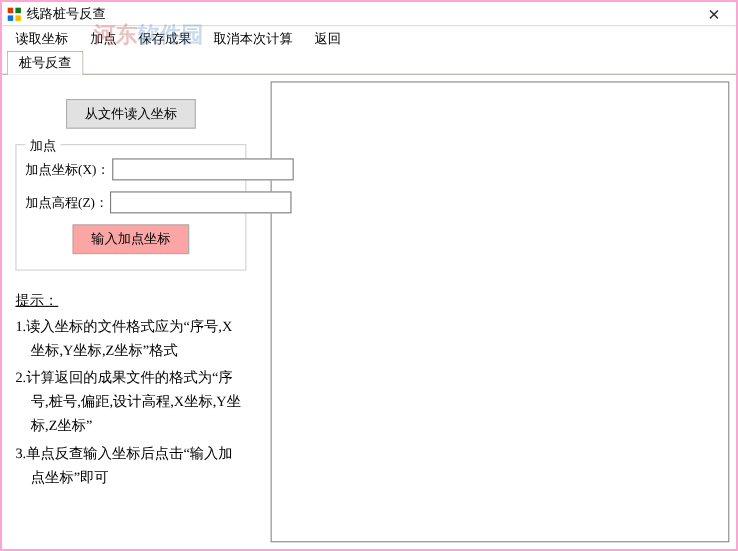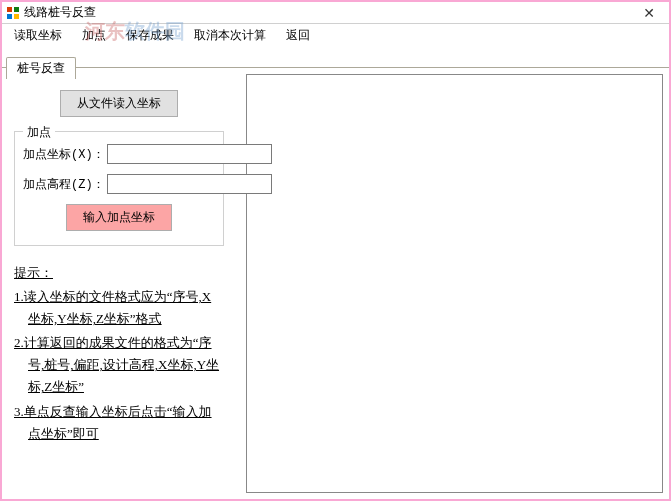--- a/index.html
+++ b/index.html
@@ -106,21 +106,21 @@
       position: relative;
       z-index: 2;
     }
     .tab {
       border: 1px solid #aca899;
       border-bottom: none;
       padding: 2px 10px;
       font-size: 12px;
       background: #fff;
       position: relative;
-      top: 12px;
+      top: 1px;
       border-radius: 2px 2px 0 0;
     }
     .content {
       flex: 1;
       display: flex;
       padding: 6px;
       gap: 16px;
       background: #fff;
     }
     .left-panel {
@@ -152,21 +152,21 @@
       font-size: 12px;
     }
     .field-row {
       display: flex;
       align-items: center;
       margin-bottom: 10px;
     }
     .field-label {
       font-size: 12px;
       white-space: nowrap;
-      font-family: Liberation Mono, monospace;
+      font-family: Liberation Serif, serif;
     }
     .field-input {
       flex: 1;
       height: 20px;
       border: 1px solid #7a7a7a;
       padding: 0 4px;
       font-size: 12px;
       margin-left: 2px;
     }
     .submit-btn {
@@ -184,21 +184,20 @@
       line-height: 1.7;
       font-family: SimSun, serif;
     }
     .hints-title {
       margin-bottom: 2px;
       text-decoration: underline;
     }
     .hints ol {
       list-style: none;
       padding-left: 0;
-      text-decoration: underline;
     }
     .hints li {
       padding-left: 14px;
       text-indent: -14px;
       margin-bottom: 2px;
     }
     .right-panel {
       flex: 1;
       border: 1px solid #888;
       background: #fff;

